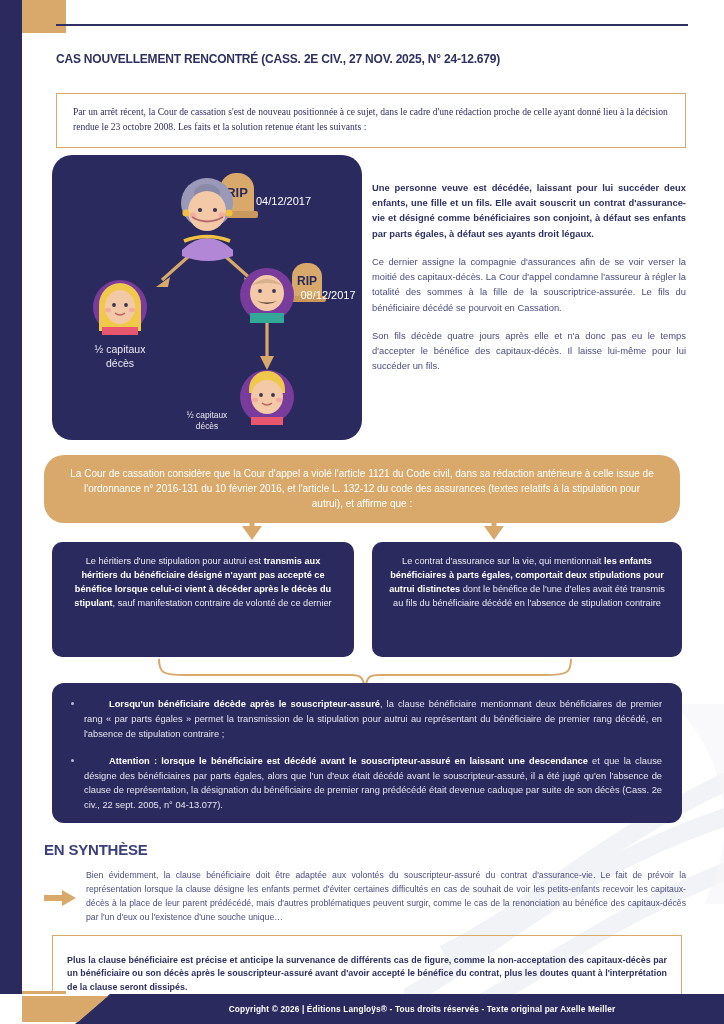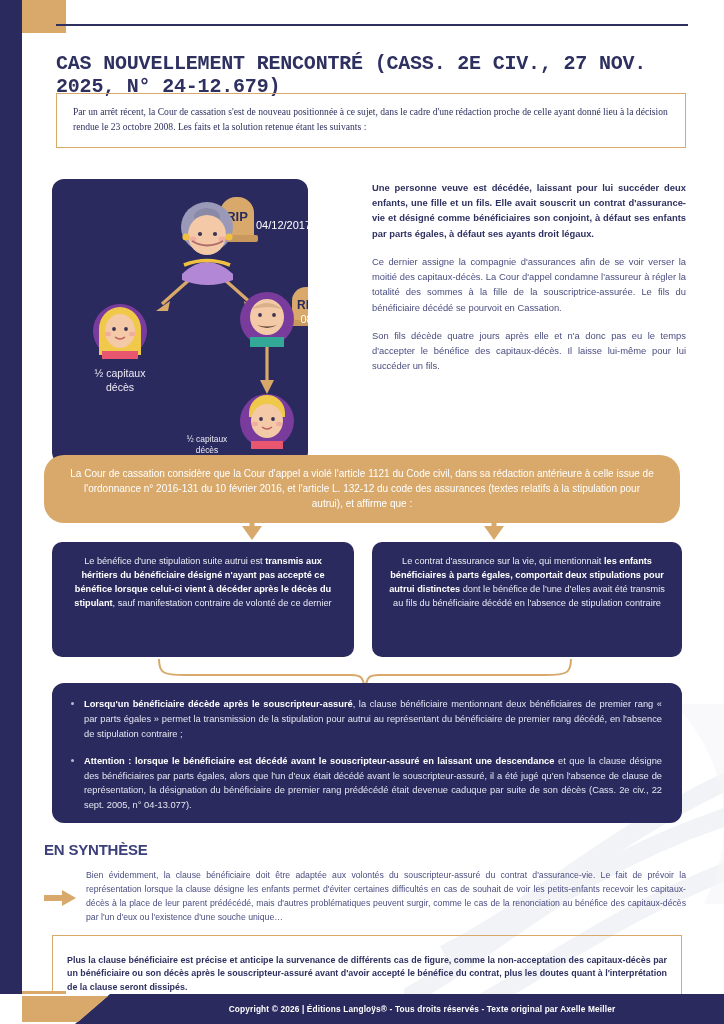--- a/index.html
+++ b/index.html
@@ -39,35 +39,35 @@
   }
   .header-row{
     display:flex; justify-content:space-between; align-items:baseline;
     font-size:11.5px; font-weight:bold; letter-spacing:.2px; color:#2e3060;
   }
   .header-rule{
     margin-top:4px; height:2px; background:#2e3060; width:100%;
   }
   .doc-title{
     position:absolute; left:56px; top:52px; width:640px;
-    font-size:20px; font-weight:bold; letter-spacing:-0.2px; color:#2e3060;font-family:Liberation Mono, monospace;
+    font-size:12px; font-weight:bold; letter-spacing:-0.2px; color:#2e3060;
   }
 
   
   .callout{
     position:absolute; left:56px; top:93px; width:630px;
     border:1.4px solid #d8a96b;
     padding:11px 16px 12px 16px;
     font-size:9.6px; line-height:1.55; color:#2e3060;font-family:Liberation Serif, serif;
   }
 
   
   .illus{
-    position:absolute; left:52px; top:155px; width:256px; height:285px;
-    background:#2b2a5e; border-radius:12px; overflow:hidden;margin-top:24px;
+    position:absolute; left:52px; top:155px; width:310px; height:285px;
+    background:#2b2a5e; border-radius:20px; overflow:hidden;
   }
   .illus svg{ display:block; }
 
   
   .facts{
     position:absolute; left:372px; top:180px; width:314px;
     font-size:9.4px; line-height:1.62; text-align:justify; color:#4a4d80;
   }
   .facts p{ margin:0 0 13px 0; }
   .facts p.lead{ font-weight:bold; color:#2e3060; }
@@ -100,21 +100,21 @@
 
   
   .bullets{
     position:absolute; left:52px; top:683px; width:630px; height:140px;
     background:#2b2a5e; color:#e4e5f0; border-radius:12px;
     padding:13px 20px 12px 16px; font-size:9.3px; line-height:1.6;
   }
   .bullets ul{ margin:0; padding:0 0 0 16px; }
   .bullets li{ margin-bottom:11px; text-align:justify; }
   .bullets li::marker{ color:#b9bad4; font-size:10px; }
-  .bullets b{ color:#ffffff; }
+  .bullets b{ color:#ffffff;margin-left:25px; }
 
   
   .synth-title{
     position:absolute; left:44px; top:841px;
     font-size:15px; font-weight:bold; color:#3c3f7a; letter-spacing:-0.2px;
   }
   .synth-arrow{ position:absolute; left:44px; top:888px; width:34px; height:20px; }
   .synth-body{
     position:absolute; left:86px; top:868px; width:600px;
     font-size:8.7px; line-height:1.62; text-align:justify; color:#4a4d80;
@@ -261,21 +261,21 @@
 <svg class="arrow-dn a1" viewBox="0 0 26 28">
   <path d="M13 0 L13 14" stroke="#d8a96b" stroke-width="5" fill="none"></path>
   <polygon points="13,24 3,10 23,10" fill="#d8a96b"></polygon>
 </svg>
 <svg class="arrow-dn a2" viewBox="0 0 26 28">
   <path d="M13 0 L13 14" stroke="#d8a96b" stroke-width="5" fill="none"></path>
   <polygon points="13,24 3,10 23,10" fill="#d8a96b"></polygon>
 </svg>
 
 <div class="holding left">
-  <span>Le bénéfice d'une stipulation suite autrui est </span><b>transmis aux héritiers du bénéficiaire désigné n'ayant pas accepté ce bénéfice lorsque celui-ci vient à décéder après le décès du stipulant</b><span>, sauf manifestation contraire de volonté de ce dernier</span>
+  <span>Le héritiers d'une stipulation pour autrui est </span><b>transmis aux héritiers du bénéficiaire désigné n'ayant pas accepté ce bénéfice lorsque celui-ci vient à décéder après le décès du stipulant</b><span>, sauf manifestation contraire de volonté de ce dernier</span>
 </div>
 
 <div class="holding right">
   <span>Le contrat d'assurance sur la vie, qui mentionnait </span><b>les enfants bénéficiaires à parts égales, comportait deux stipulations pour autrui distinctes</b><span> dont le bénéfice de l'une d'elles avait été transmis au fils du bénéficiaire décédé en l'absence de stipulation contraire</span>
 </div>
 
 <svg class="brace" viewBox="0 0 420 34">
   <path d="M4 2 C 4 16, 8 18, 30 18 L 196 18 C 206 18, 208 20, 210 32
            C 212 20, 214 18, 224 18 L 390 18 C 412 18, 416 16, 416 2" stroke="#d8a96b" stroke-width="2" fill="none"></path>
 </svg>

